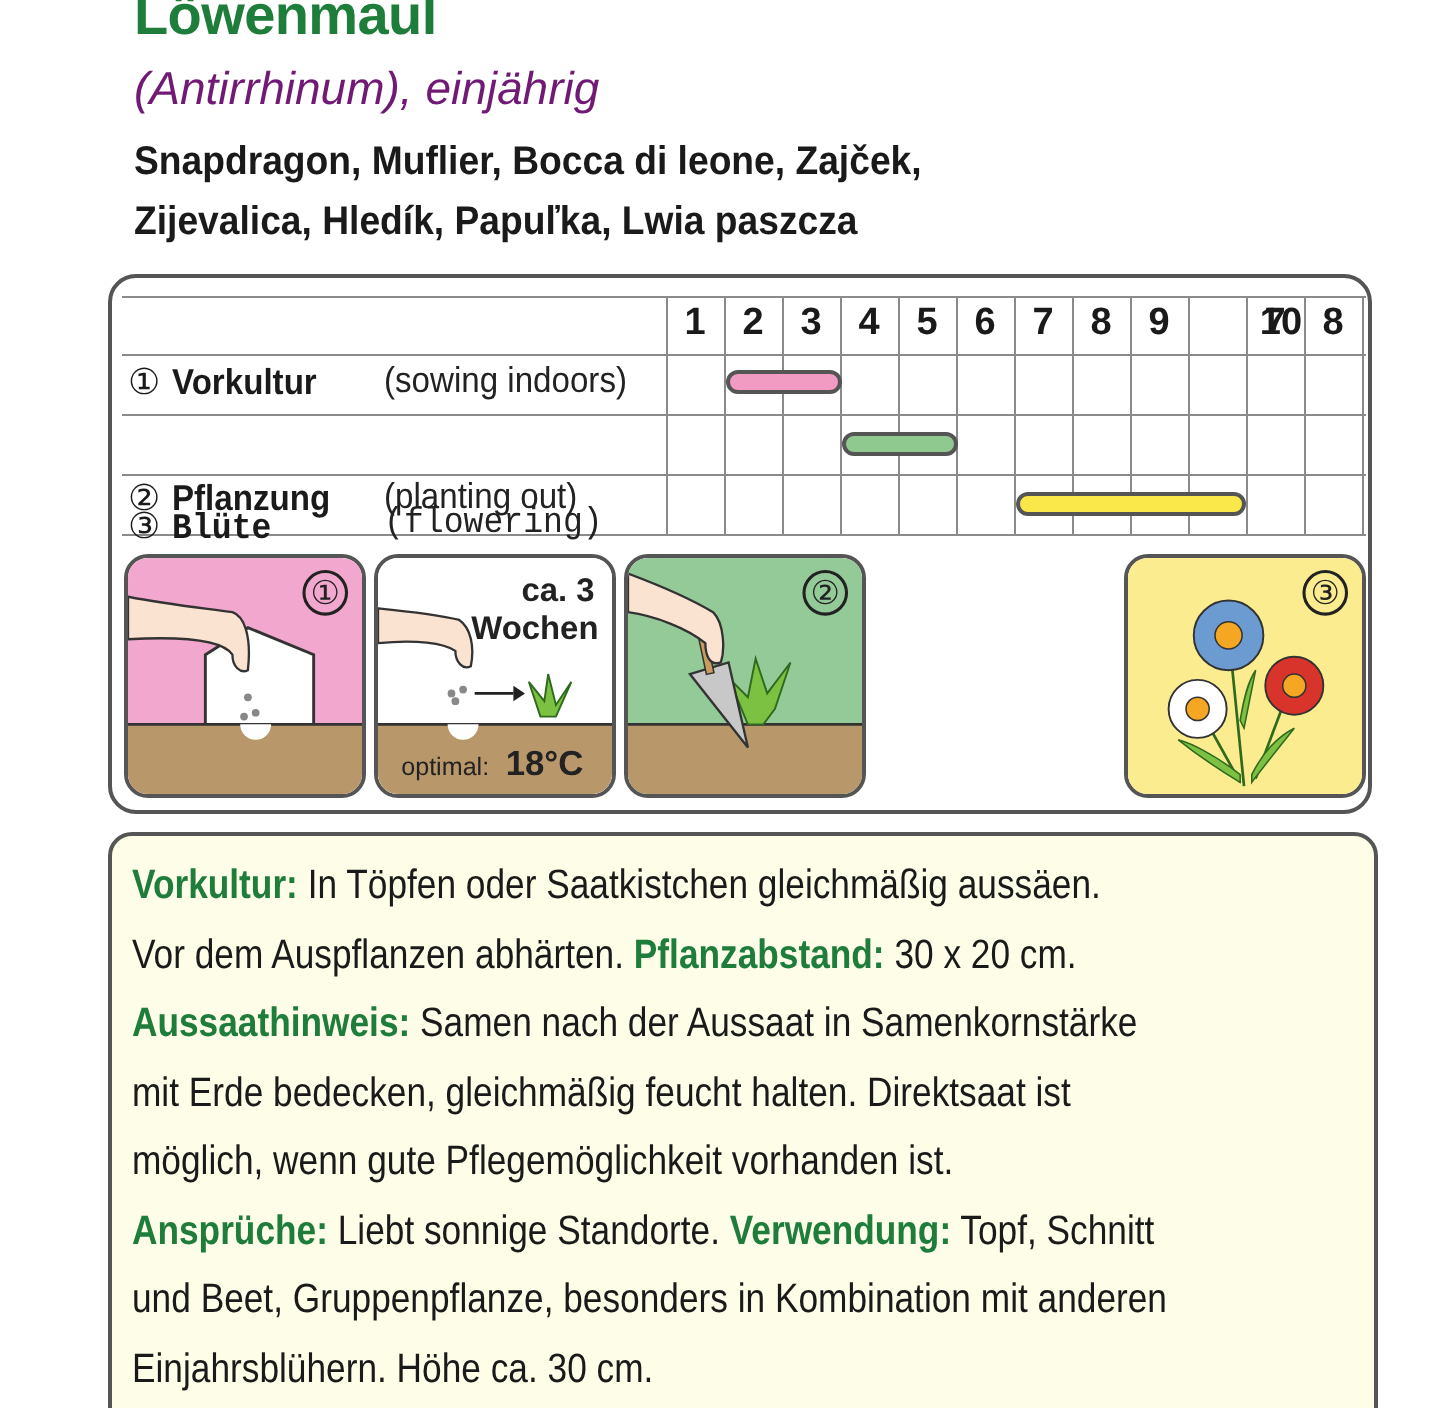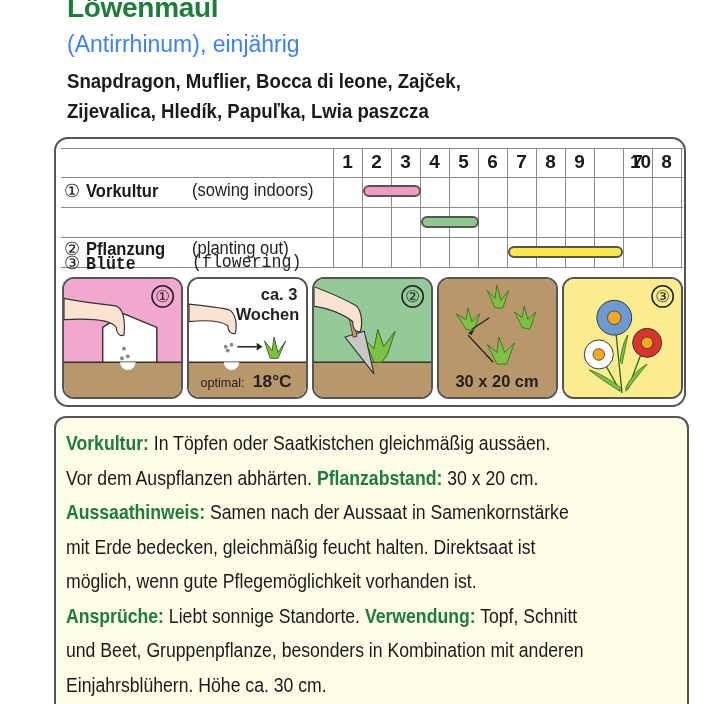--- a/index.html
+++ b/index.html
@@ -1,19 +1,19 @@
 <!DOCTYPE html>
 <html><head>
 <meta charset="utf-8">
 <style>
   html, body { margin:0; padding:0; }
   body { width:722px; height:704px; background:#ffffff; position:relative; overflow:hidden;
          font-family:"Liberation Sans", sans-serif; color:#1a1a1a; }
   .title { position:absolute; left:67px; top:-8px; font-size:28px; font-weight:bold; color:#1e7d3a; letter-spacing:-0.3px; }
-  .latin { position:absolute; left:67px; top:31px; font-size:23px; color:#3b82f6; }
+  .latin { position:absolute; left:67px; top:31px; font-size:23px; font-style:italic; color:#701a75; }
   .names { position:absolute; left:67px; font-size:20px; font-weight:bold; color:#1a1a1a; transform:scaleX(0.93); transform-origin:left; white-space:nowrap; }
   .names.l1 { top:70px; } .names.l2 { top:100px; }
 
   .frame { position:absolute; left:54px; top:137px; width:632px; height:270px; border:2px solid #555; border-radius:14px; background:#fff; box-sizing:border-box; }
   .cal { position:absolute; left:0; top:0; width:100%; }
   .hline { position:absolute; height:1px; background:#8a8a8a; }
   .vline { position:absolute; width:1px; background:#8a8a8a; }
   .month { position:absolute; top:12px; width:29px; text-align:center; font-size:19px; font-weight:bold; font-family:"Liberation Sans Narrow","Liberation Sans", sans-serif; }
   .rowlbl { position:absolute; left:8px; font-size:18px; white-space:nowrap; }
   .rowlbl .num { display:inline-block; width:22px; }
@@ -133,37 +133,20 @@
       <line x1="0" y1="86" x2="121" y2="86" stroke="#333" stroke-width="1.5"></line>
       <path d="M62,86 L52,62 L62,72 L66,52 L72,70 L84,54 L76,78 L70,86 Z" fill="#7cc142" stroke="#2f6a1e" stroke-width="1"></path>
       <polygon points="32,60 52,54 62,98" fill="#c8c8c8" stroke="#333" stroke-width="1.2"></polygon>
       <rect x="38" y="36" width="4" height="24" fill="#c99d5d" stroke="#333" stroke-width="0.8" transform="rotate(-12 40 48)"></rect>
       <path d="M0,8 C16,14 34,22 44,28 C50,34 50,48 48,54 C42,56 40,50 40,44 C30,36 14,30 0,28 Z" fill="#fbe3d2" stroke="#333" stroke-width="1.2"></path>
       <circle cx="102" cy="18" r="11" fill="none" stroke="#222" stroke-width="1.6"></circle>
       <text x="102" y="24" text-anchor="middle" font-size="17" font-family="Liberation Sans, sans-serif" fill="#222">②</text>
     </svg>
   </div>
 
-  <div class="panel" style="left:381px;">
-    <svg viewBox="0 0 121 122">
-      <rect width="121" height="122" fill="#b8976a"></rect>
-      <g fill="#7cc142" stroke="#2f6a1e" stroke-width="0.8">
-        <path d="M58,30 L50,12 L58,20 L60,6 L64,22 L72,12 L66,30 Z"></path>
-        <path d="M28,52 L18,36 L28,42 L30,30 L34,44 L42,36 L36,54 Z"></path>
-        <path d="M86,50 L78,34 L86,40 L88,28 L92,42 L100,34 L94,52 Z"></path>
-        <path d="M60,88 L50,68 L60,76 L62,60 L68,76 L78,66 L70,88 Z"></path>
-      </g>
-      <g stroke="#222" stroke-width="1.4">
-        <line x1="34" y1="52" x2="52" y2="40"></line>
-        <line x1="30" y1="58" x2="56" y2="86"></line>
-      </g>
-      <polygon points="30,56 36,52 34,58" fill="#222"></polygon>
-      <text x="60" y="112" text-anchor="middle" font-size="17" font-weight="bold" font-family="Liberation Sans, sans-serif" fill="#222">30 x 20 cm</text>
-    </svg>
-  </div>
 
   <div class="panel" style="left:506px;">
     <svg viewBox="0 0 121 122">
       <rect width="121" height="122" fill="#fbed8f"></rect>
       <g stroke="#2f6a1e" stroke-width="1.4" fill="none">
         <path d="M52,38 L60,118"></path>
           <path d="M84,66 L66,114"></path>
           <path d="M38,80 L58,116"></path>
       </g>
       <g fill="#7cc142" stroke="#2f6a1e" stroke-width="0.8">

